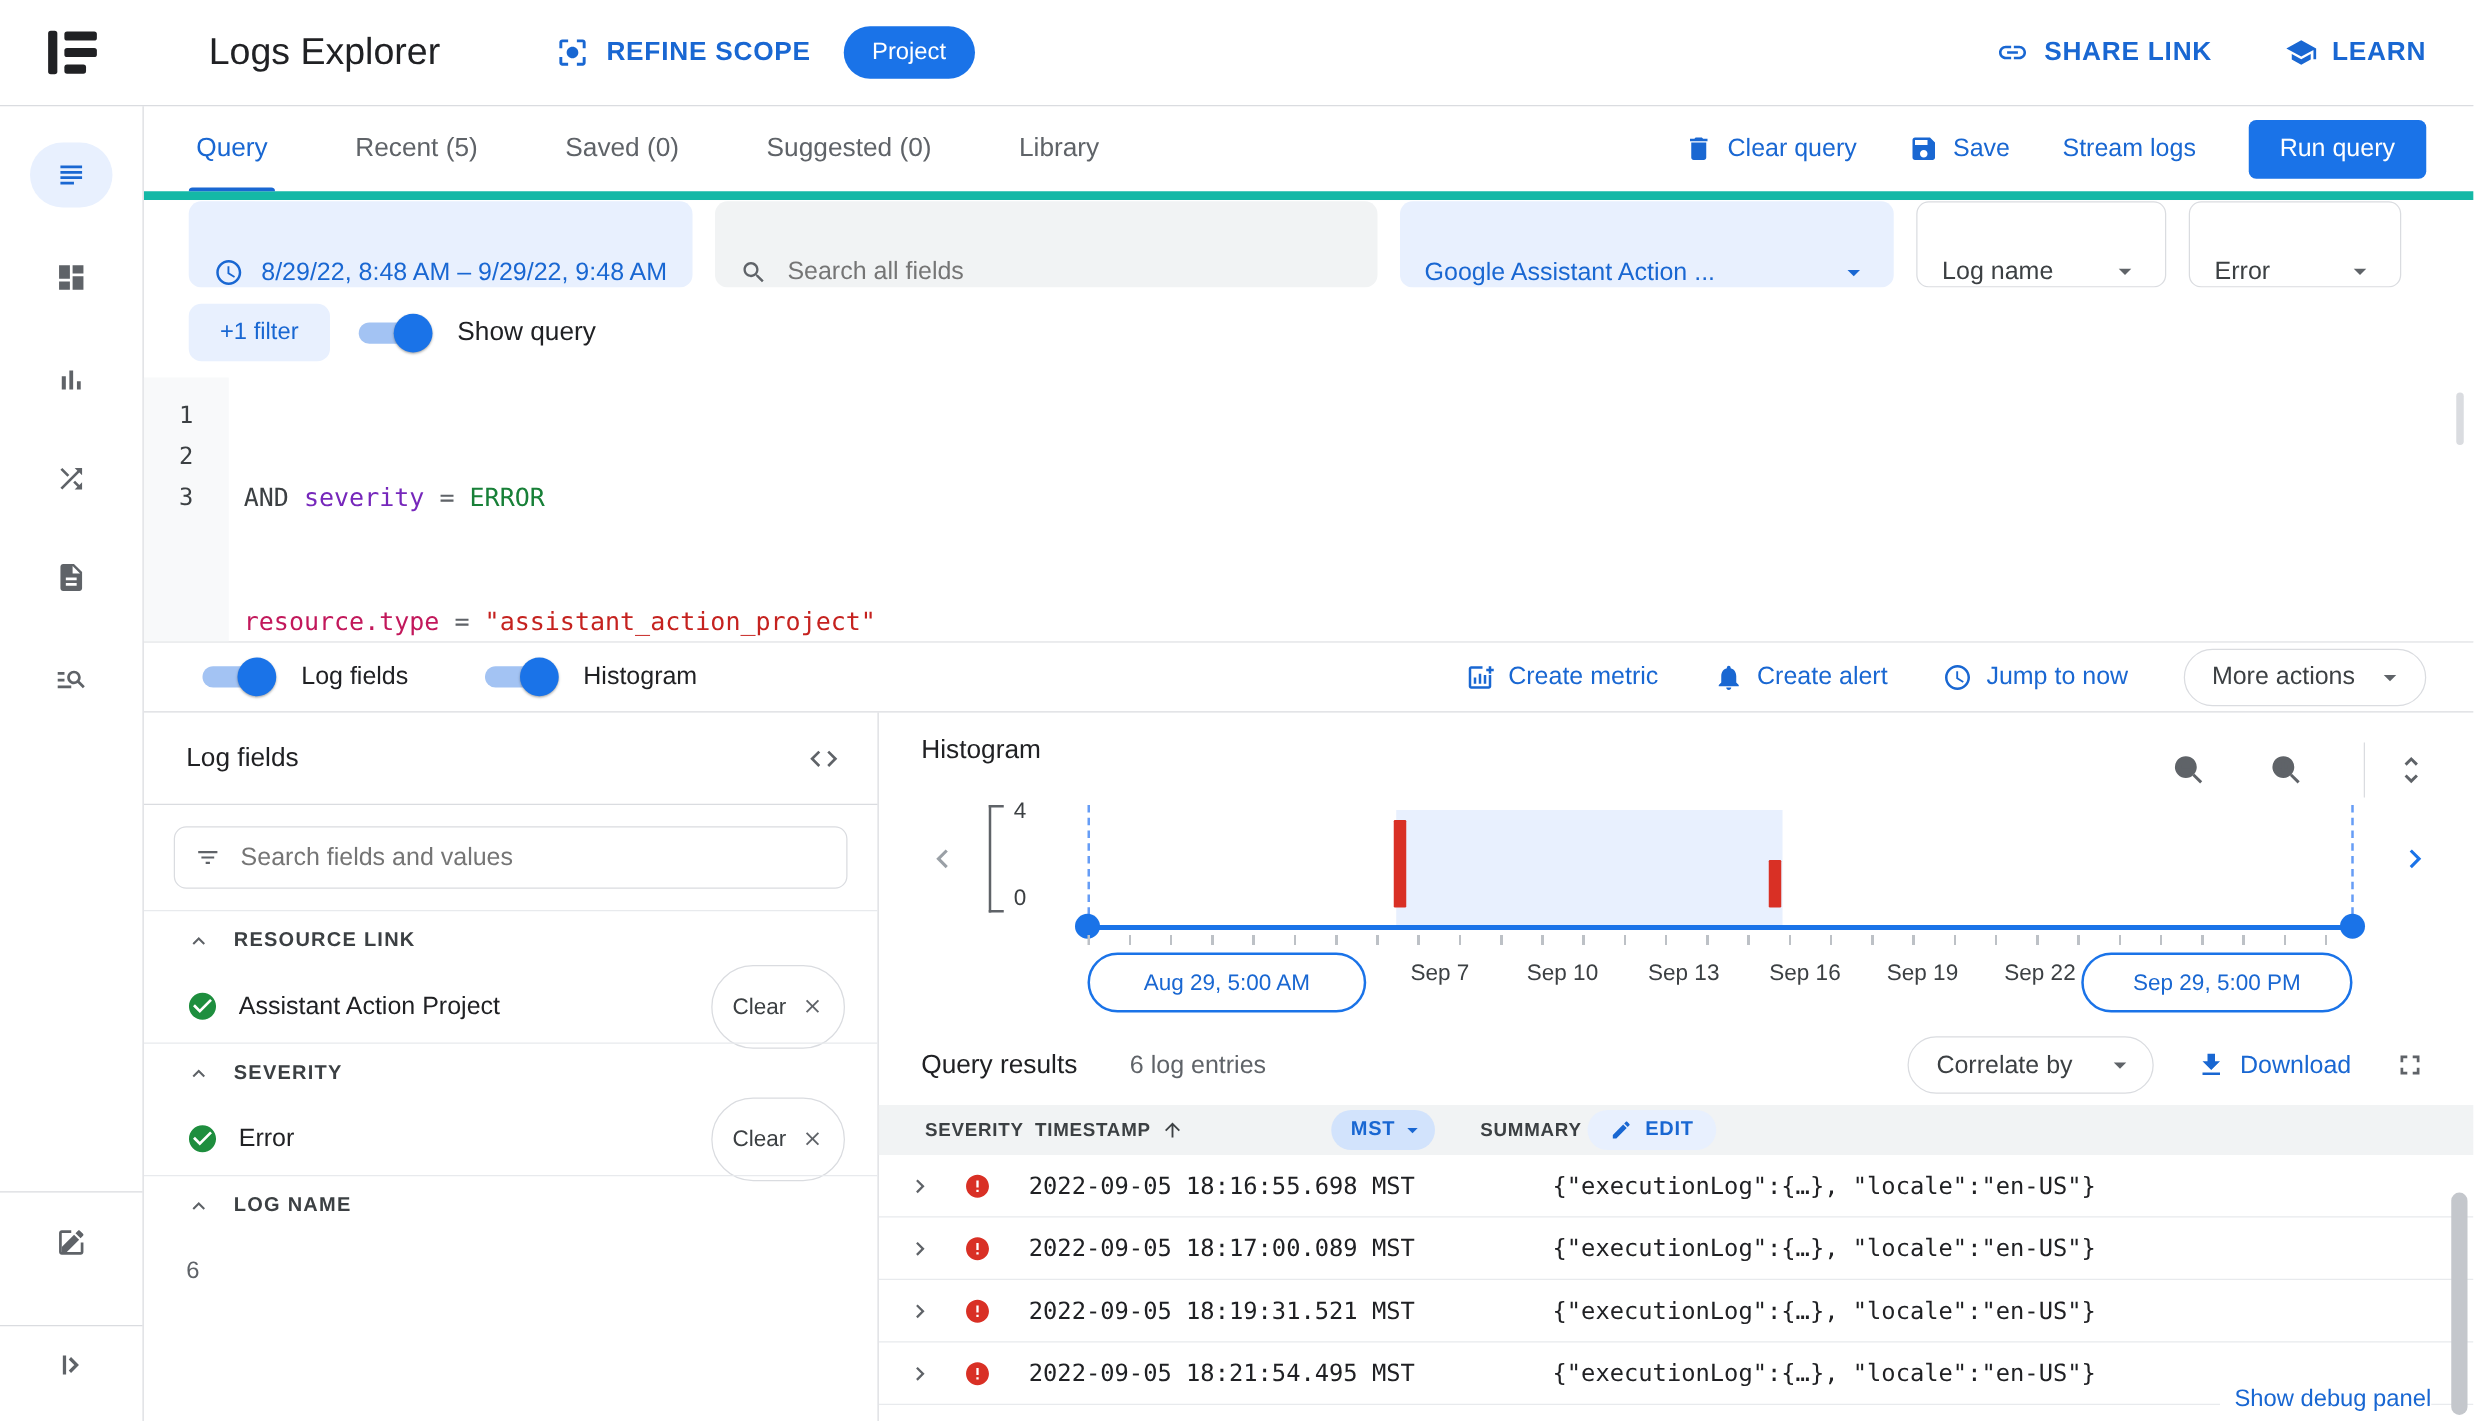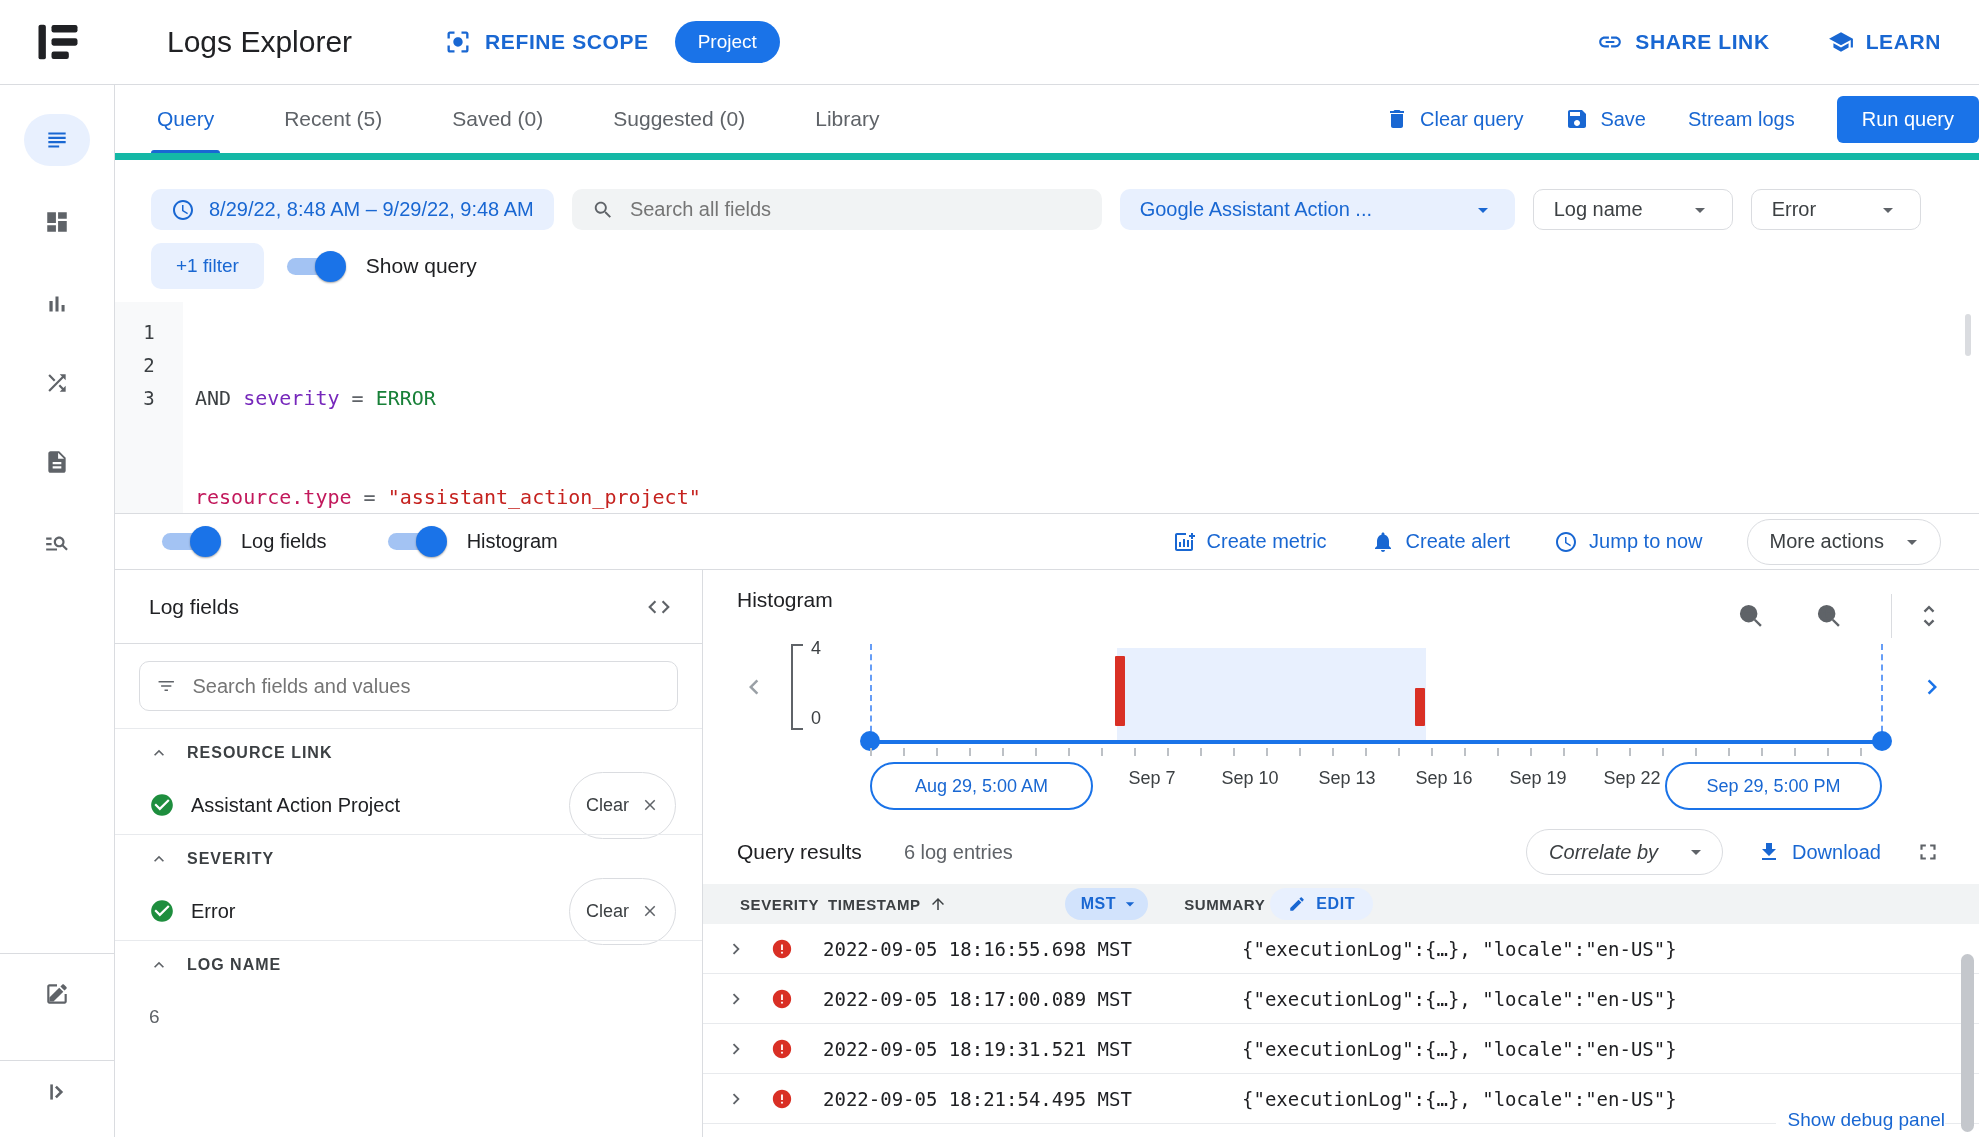--- a/index.html
+++ b/index.html
@@ -37,29 +37,29 @@
   .content { flex:1; min-width:0; display:flex; flex-direction:column; overflow:hidden; }
 
   
   .tabsrow { height:75px; flex:none; display:flex; align-items:center; padding-left:36px;
              border-bottom:7px solid #14b8a6; }
   .tab { position:relative; height:100%; display:flex; align-items:center; padding:0 6px;
          margin-right:58px; font-size:21px; font-weight:500; color:#5f6368; cursor:pointer; white-space:nowrap; }
   .tab.active { color:#1967d2; }
   .tab.active::after { content:""; position:absolute; left:0; right:0; bottom:0; height:3px;
                        background:#1967d2; border-radius:3px 3px 0 0; }
-  .tab-actions { margin-left:auto; display:flex; align-items:center; gap:42px; }
+  .tab-actions { margin-left:auto; display:flex; align-items:center; gap:42px; margin-right:38px; }
   .blue-action { display:flex; align-items:center; gap:11px; color:#1967d2; font-size:20px;
                  font-weight:500; cursor:pointer; white-space:nowrap; }
   .run-btn { background:#1a73e8; color:#fff; border:none; border-radius:6px; font-size:20px;
              font-weight:500; padding:12px 25px; cursor:pointer; font-family:inherit; }
 
   
   .frow1 { height:70px; flex:none; display:flex; align-items:flex-end; gap:18px; padding-left:36px; overflow:hidden; }
-  .chip { height:41px; border-radius:10px; display:flex; align-items:center; gap:14px;
+  .chip { height:69px; border-radius:10px; display:flex; align-items:flex-end; gap:14px;
           padding:0 20px; font-size:20px; flex:none; cursor:pointer; white-space:nowrap; }
   .chip.blue { background:#e8f0fe; color:#1967d2; }
   .chip.gray { background:#f1f3f4; color:#3c4043; }
   .chip.outline { background:#fff; border:1px solid #dadce0; color:#3c4043; }
   .chip .grow { flex:1; }
   .search-all { width:530px; }
   .search-all input { border:none; outline:none; background:transparent; font-size:20px;
                       color:#3c4043; font-family:inherit; width:100%; }
   .res-chip { width:395px; }
   .logname-chip { width:200px; justify-content:space-between; }
@@ -144,21 +144,21 @@
                 color:#1967d2; font-size:18px; display:flex; align-items:center; justify-content:center;
                 background:#fff; cursor:pointer; white-space:nowrap; }
   .tlab { position:absolute; top:198px; width:100px; text-align:center; font-size:18px; color:#3c4043; }
   .chev { position:absolute; top:102px; cursor:pointer; }
 
   .results-bar { height:64px; flex:none; display:flex; align-items:center; padding:0 38px 0 34px; }
   .results-title { font-size:21px; font-weight:500; }
   .results-count { margin-left:42px; font-size:20px; color:#5f6368; }
   .results-bar .right { margin-left:auto; display:flex; align-items:center; gap:34px; }
   .correlate { display:flex; align-items:center; gap:26px; border:1px solid #dadce0; border-radius:99px;
-               padding:10px 14px 10px 22px; font-size:20px; color:#3c4043; font-weight:500; cursor:pointer;font-style:italic; }
+               padding:10px 14px 10px 22px; font-size:20px; color:#3c4043; font-weight:500; cursor:pointer; }
 
   .tablehead { height:40px; flex:none; background:#f1f3f4; display:flex; align-items:center;
                font-size:15px; font-weight:700; letter-spacing:.6px; color:#3c4043; }
   .th-sev { margin-left:37px; width:88px; }
   .th-ts { display:flex; align-items:center; gap:8px; cursor:pointer; }
   .mst-pill { margin-left:118px; display:flex; align-items:center; gap:4px; background:#d2e3fc;
               color:#1967d2; border-radius:17px; padding:6px 8px 6px 16px; font-size:16px;
               font-weight:700; cursor:pointer; }
   .th-sum { margin-left:36px; width:86px; }
   .edit-pill { display:flex; align-items:center; gap:10px; background:#e8f0fe; color:#1967d2;

